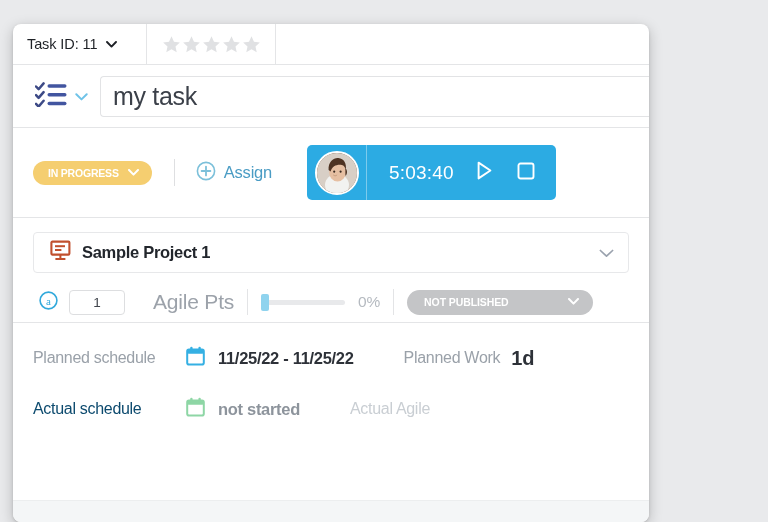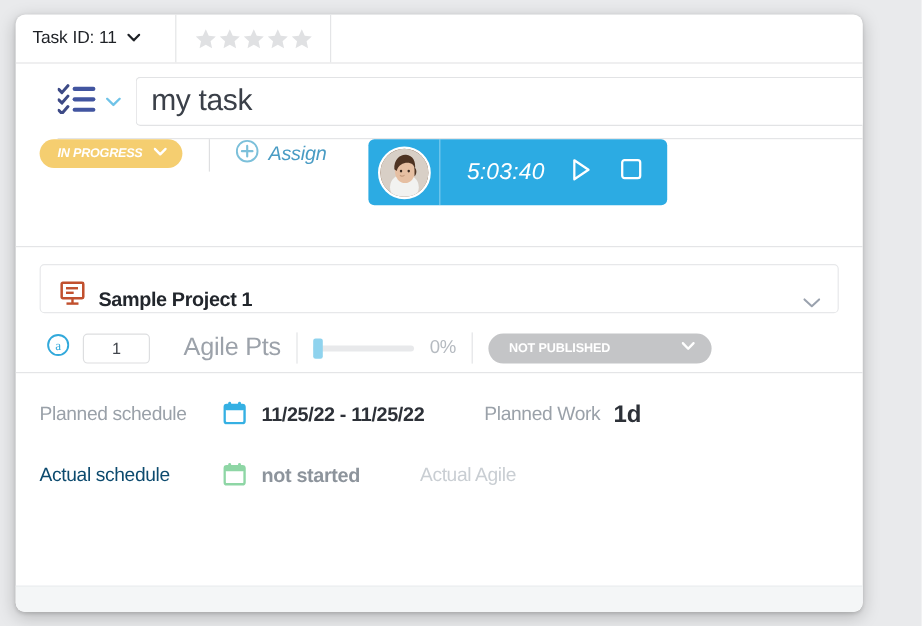--- a/index.html
+++ b/index.html
@@ -11,22 +11,22 @@
     height: 522px;
     background: #e9eaec;
     font-family: "Liberation Sans", sans-serif;
     overflow: hidden;
   }
 
   
   #task-card {
     position: absolute;
     left: 13px;
-    top: 12px;
-    width: 706px;
+    top: 24px;
+    width: 636px;
     height: 498px;
     background: #ffffff;
     border-radius: 8px;
     box-shadow: 0 4px 14px rgba(0,0,0,0.22), 0 1px 3px rgba(0,0,0,0.12);
     overflow: hidden;
   }
 
   
   #tab-strip {
     position: relative;
@@ -75,21 +75,21 @@
     border-right: none;
   }
 
   
   #title-row {
     position: relative;
     height: 62px;
     border-bottom: 1px solid #e4e5e7;
     display: flex;
     align-items: center;
-    margin-left: 35px;
+    padding-left: 22px;
   }
   #checklist-icon { display:block; }
   #checklist-caret {
     margin-left: 6px;
     margin-right: 12px;
     color: #6fc3e8;
     font-size: 13px;
     line-height: 1;
   }
   #task-title-input {
@@ -107,23 +107,22 @@
     letter-spacing: -0.3px;
     background: #fff;
   }
 
   
   #status-row {
     position: relative;
     height: 89px;
     border-bottom: 1px solid #e4e5e7;
     display: flex;
-    align-items: flex-start;
+    align-items: center;
     padding-left: 20px;
-    font-style: italic;
   }
   #status-badge {
     height: 24px;
     background: #f5ce70;
     border-radius: 12px;
     display: flex;
     align-items: center;
     padding: 0 13px 0 15px;
     color: #ffffff;
     font-size: 10.5px;
@@ -198,21 +197,21 @@
     height: 105px;
     border-bottom: 1px solid #e4e5e7;
     padding: 14px 20px 0 20px;
     box-sizing: border-box;
   }
   #project-select {
     height: 41px;
     border: 1px solid #e7e8ea;
     border-radius: 4px;
     display: flex;
-    align-items: flex-end;
+    align-items: center;
     padding: 0 14px 0 16px;
     cursor: pointer;
     background: #fff;
     box-sizing: border-box;
   }
   #project-name {
     margin-left: 11px;
     font-size: 16.5px;
     color: #22262c;
     font-weight: bold;

